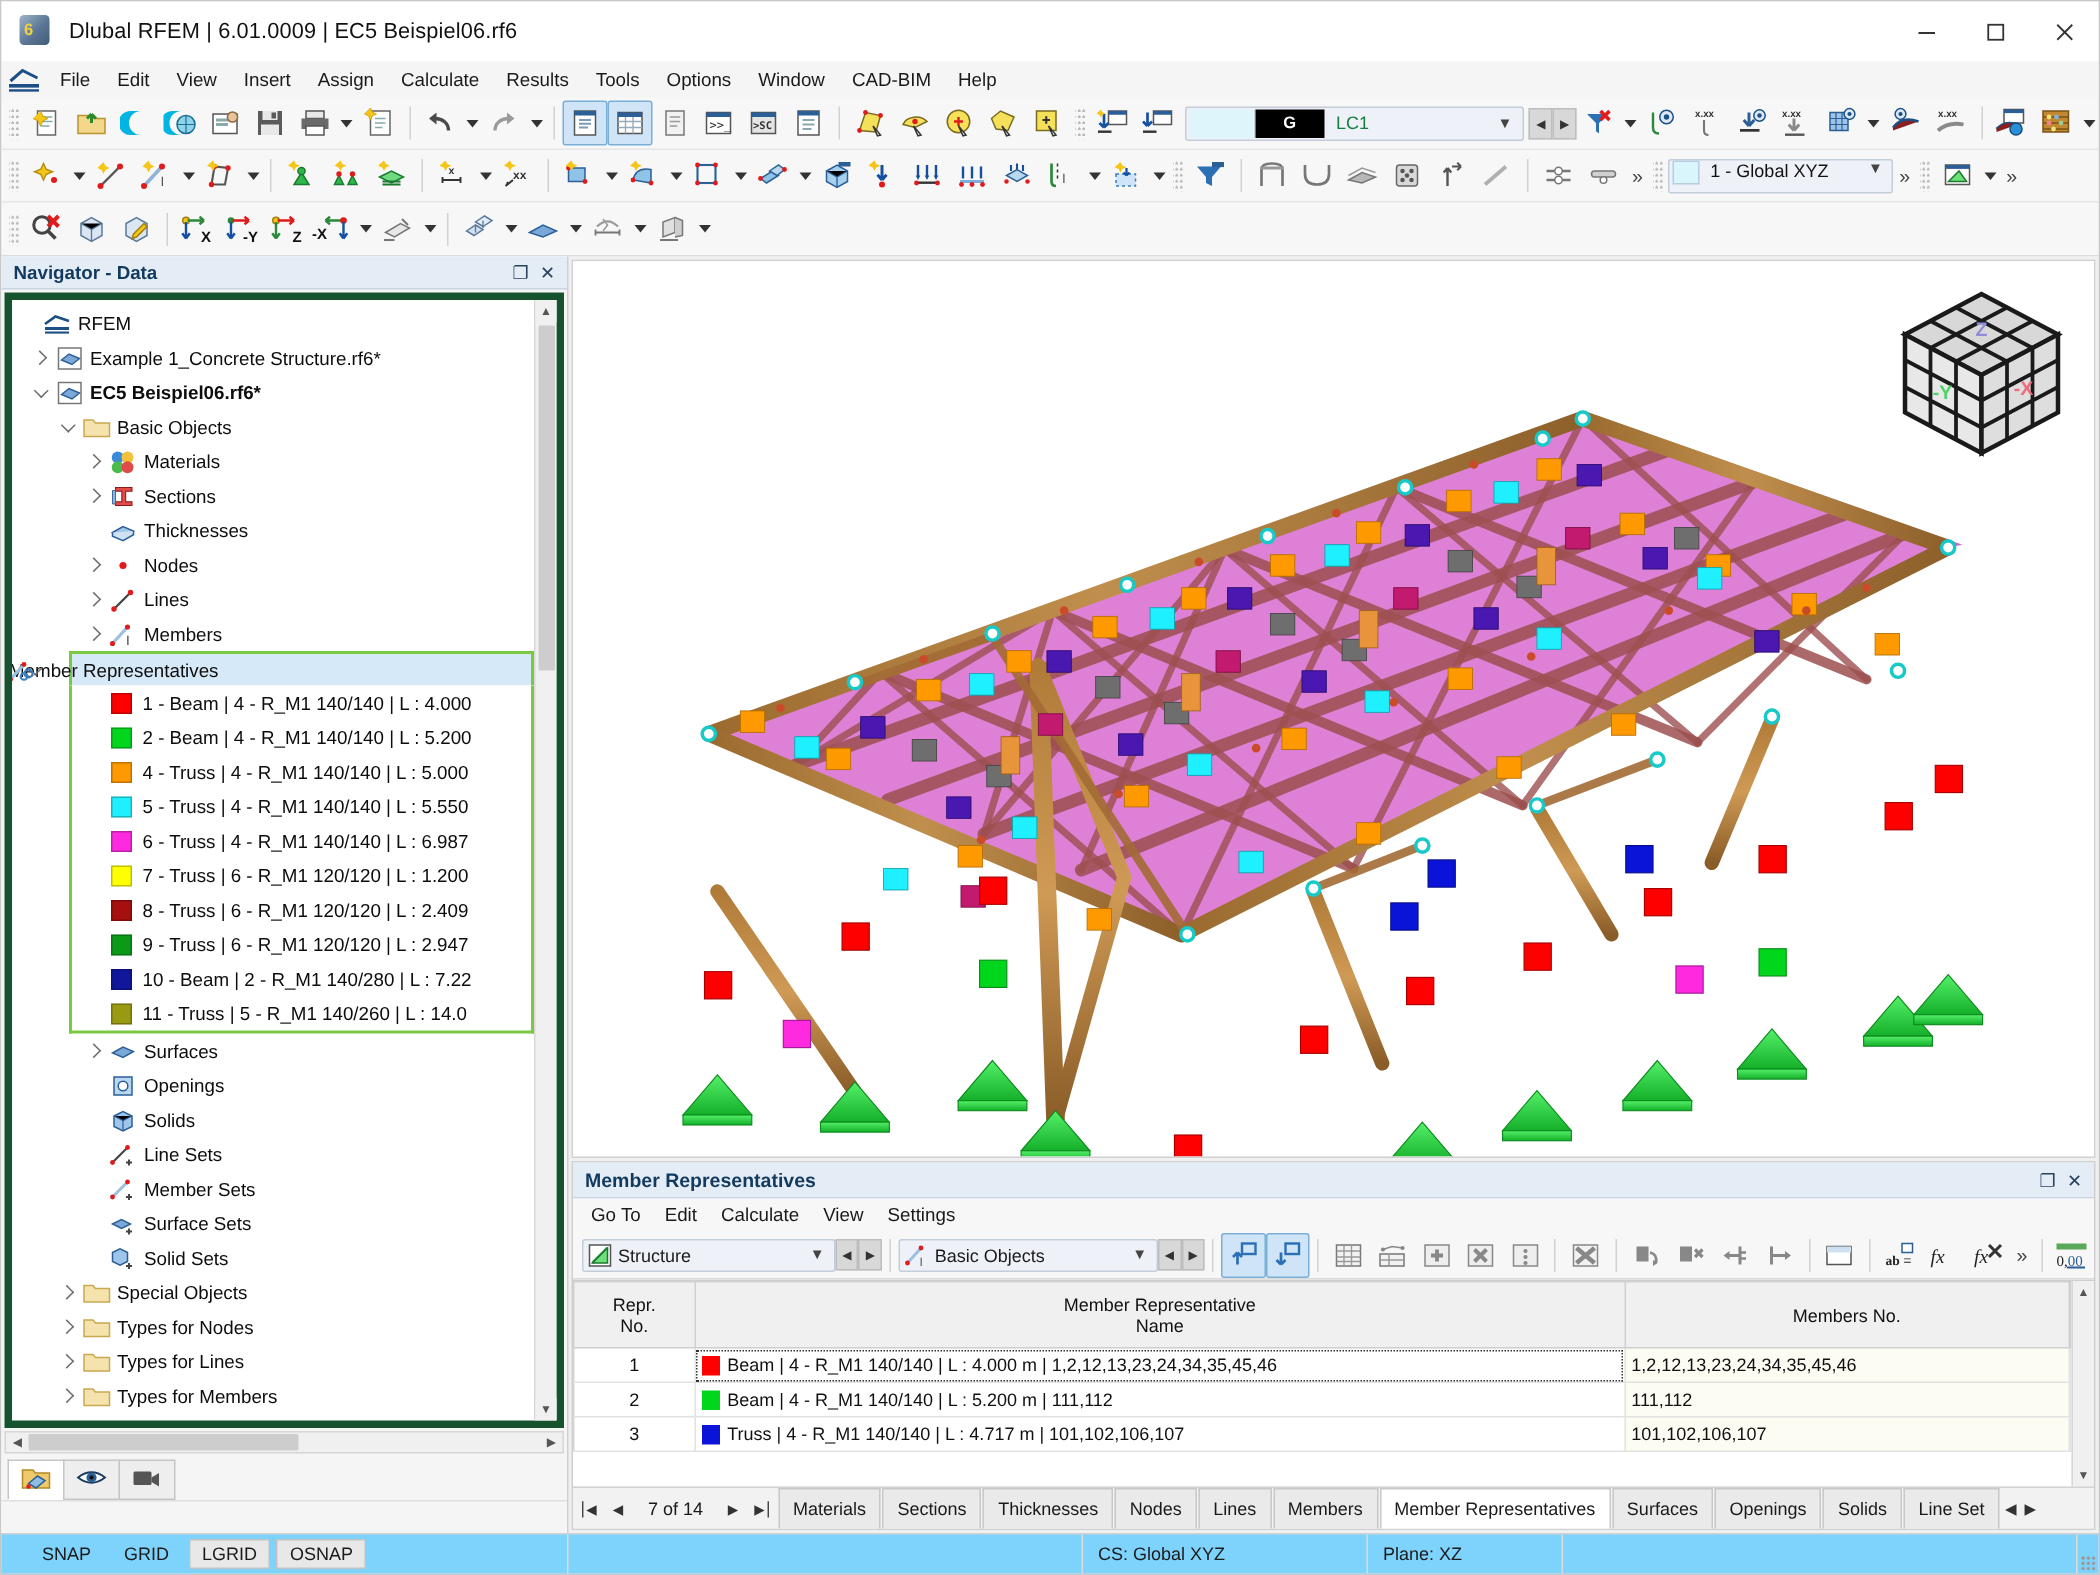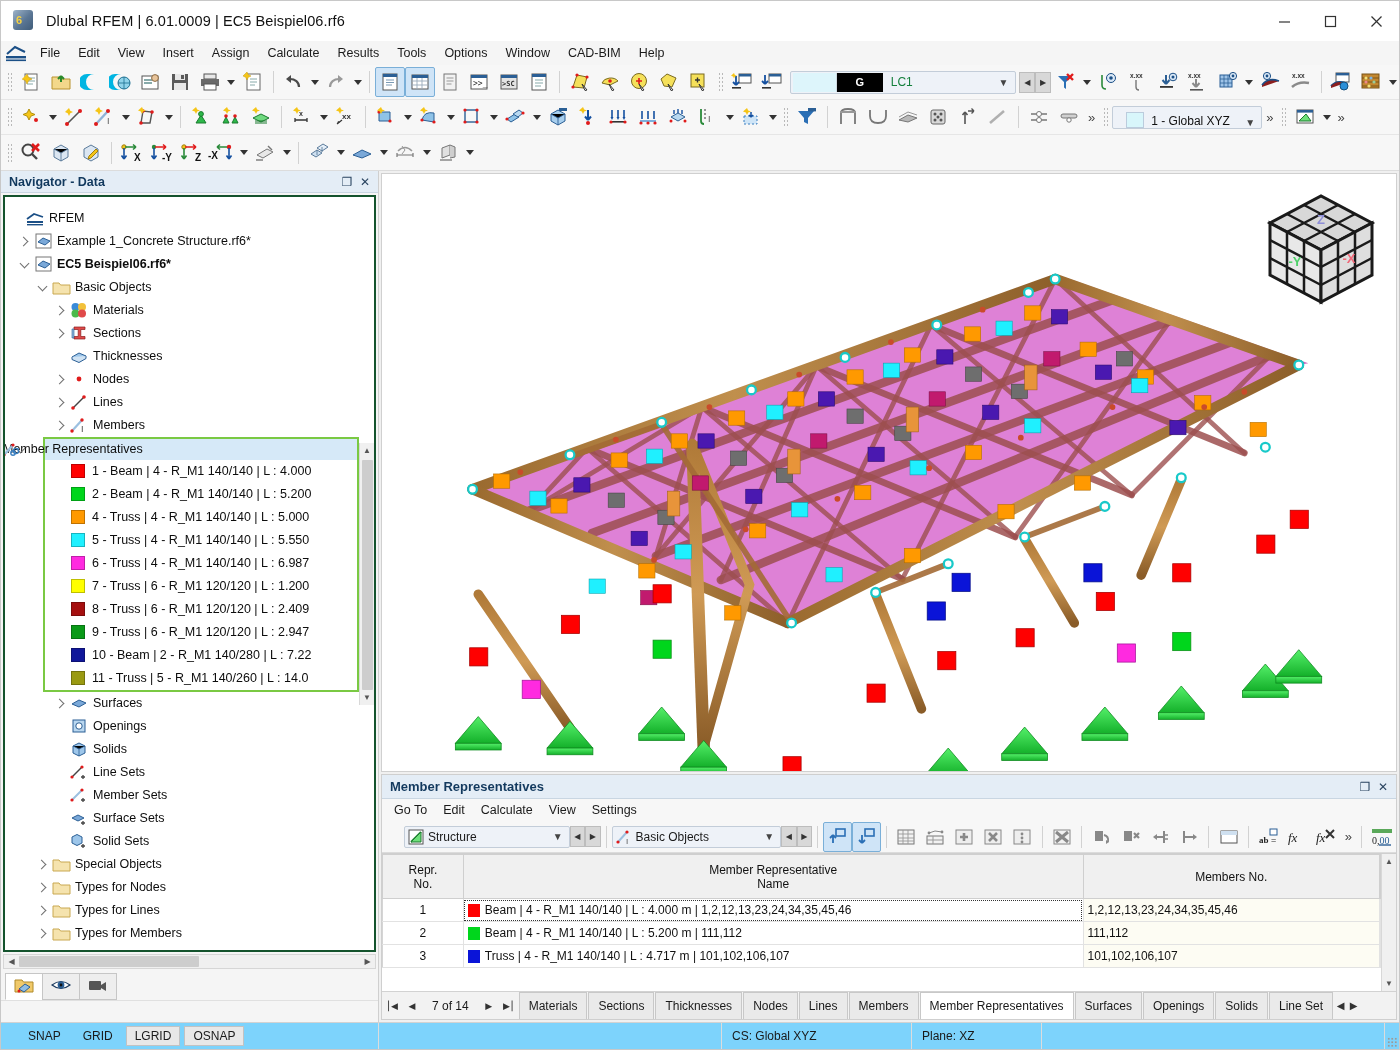--- a/index.html
+++ b/index.html
@@ -58,38 +58,38 @@
            align-items:center; border-radius:2px; }
   .combo .swatchbox { width:44px; height:19px; background:#ddf5fb; margin-left:2px;
                       border-right:1px solid #cfd8e0; }
   .combo .blackbox { width:46px; height:19px; background:#000; color:#fff; font-size:11px;
                      font-weight:bold; display:flex; align-items:center; justify-content:center; }
   .combo .lctext { color:#15803d; font-size:12px; padding:0 8px; }
   .combo .cb-arrow { margin-left:auto; padding:0 7px; color:#444; font-size:10px; }
   .spin { width:16px; height:21px; background:#d8d8d8; border:1px solid #bdbdbd;
           display:flex; align-items:center; justify-content:center; font-size:8px; color:#333; }
   .combo2 { height:23px; width:150px; background:#eef2f8; border:1px solid #c3cdd9;
-            display:flex; align-items:flex-end; padding-left:13px; border-radius:2px; }
+            display:flex; align-items:flex-start; padding-left:2px; border-radius:2px; }
   .combo2 .sw { width:18px; height:16px; background:#d8f6fb; border:1px solid #bcd; }
   .combo2 .lbl { font-size:12px; padding-left:7px; color:#111; }
   .combo2 .cb-arrow { margin-left:auto; padding:0 6px; color:#444; font-size:10px; }
 
   
   .main { flex:1 1 auto; display:flex; min-height:0; background:#f0f0f0; }
 
   
   .nav { width:378px; flex:0 0 378px; display:flex; flex-direction:column;
          background:#f5f5f5; border-right:1px solid #cfcfcf; }
   .nav-header { height:22px; background:#e4edf6; display:flex; align-items:center;
                 padding:0 4px 0 8px; border-bottom:1px solid #c9d6e2; }
   .nav-title { font-weight:bold; font-size:12.5px; color:#12395e; flex:1; }
   .nav-hbtn { width:18px; height:18px; display:flex; align-items:center; justify-content:center;
               color:#2a4460; font-size:12px; }
-  .nav-body { flex:1; background:#fff; border:2px solid #14532d; margin:2px;
-              position:relative; overflow:hidden; display:flex;align-items:center; }
+  .nav-body { flex:1; background:#fff; border:5px solid #14532d; margin:2px;
+              position:relative; overflow:hidden; display:flex; }
   .tree { flex:1; padding:4px 0 0 2px; overflow:hidden; position:relative; }
   .trow { height:23px; display:flex; align-items:center; white-space:nowrap; font-size:12.5px; }
   .tw { width:18px; display:flex; align-items:center; justify-content:center;
         color:#7a7a7a; font-size:10px; flex:0 0 18px; }
   .tw.ex::before { content:""; display:block; width:6px; height:6px;
         border-right:1.6px solid #6f6f6f; border-bottom:1.6px solid #6f6f6f;
         transform:rotate(-45deg); margin-left:-2px;}
   .tw.op::before { content:""; display:block; width:6px; height:6px;
         border-right:1.6px solid #6f6f6f; border-bottom:1.6px solid #6f6f6f;
         transform:rotate(45deg); margin-bottom:2px;}
@@ -1504,21 +1504,21 @@
 
         <div class="tp-menubar">
           <div class="tp-menu">Go To</div>
           <div class="tp-menu">Edit</div>
           <div class="tp-menu">Calculate</div>
           <div class="tp-menu">View</div>
           <div class="tp-menu">Settings</div>
         </div>
 
         <div class="tp-toolbar">
-          <div class="tp-combo" style="width:172px; margin-left:20px;">
+          <div class="tp-combo" style="width:172px; margin-left:4px;">
             <span class="ic">
               <svg width="16" height="16" viewBox="0 0 16 16">
                   <rect x="1" y="1" width="14" height="14" fill="#fff" stroke="#555"></rect>
                   <path d="M3 13L13 3" stroke="#2a8a3a" stroke-width="2"></path>
                   <path d="M3 13h10z" fill="#6ee07a"></path>
                   <path d="M3 13L13 3L13 13z" fill="#6ee07a" stroke="#1a7a2e"></path>
                 </svg>
             </span>
             <span class="lbl">Structure</span>
             <span class="cb-arrow">▼</span>

